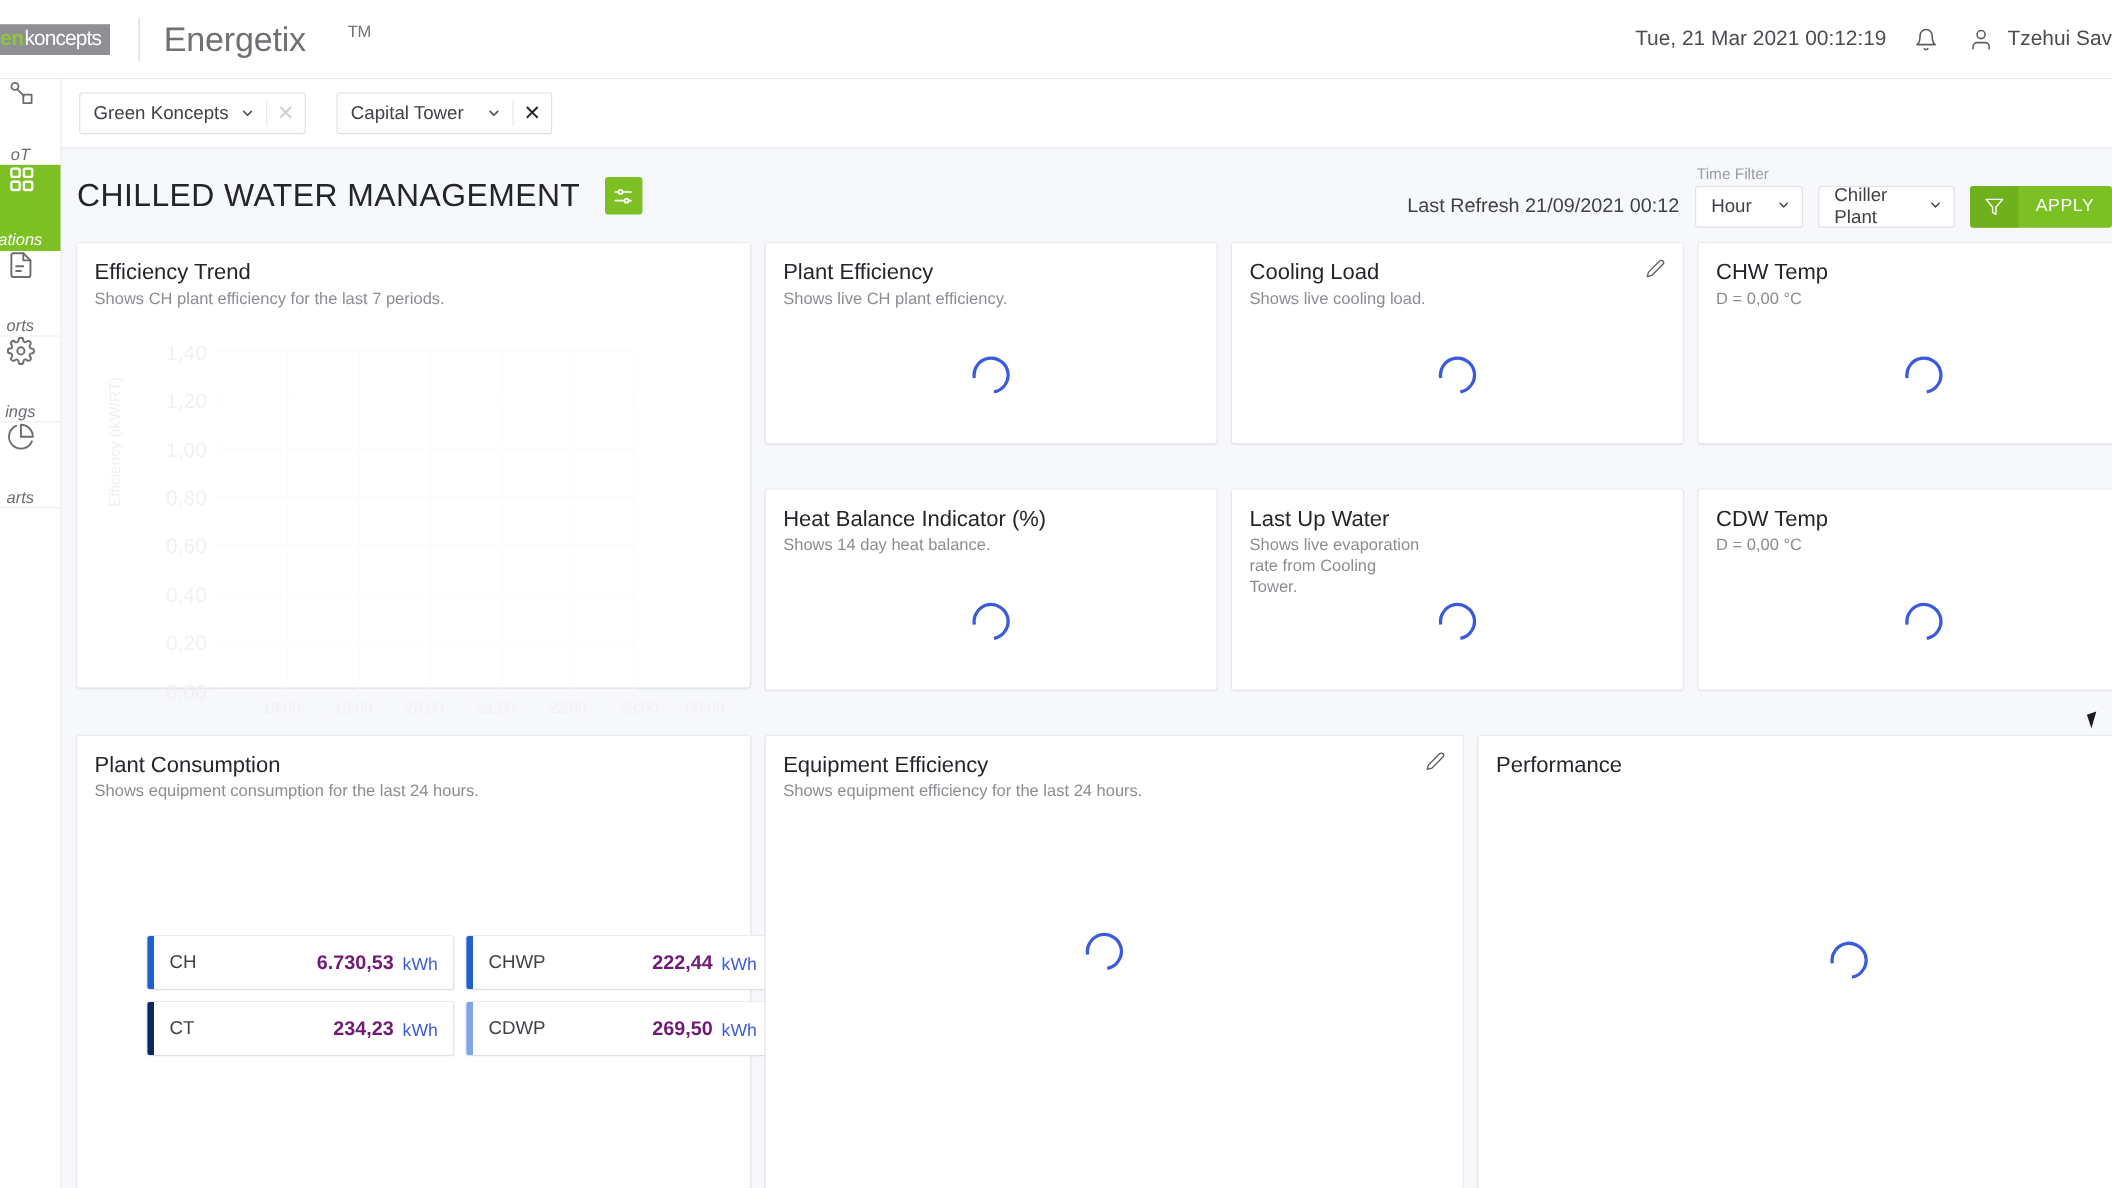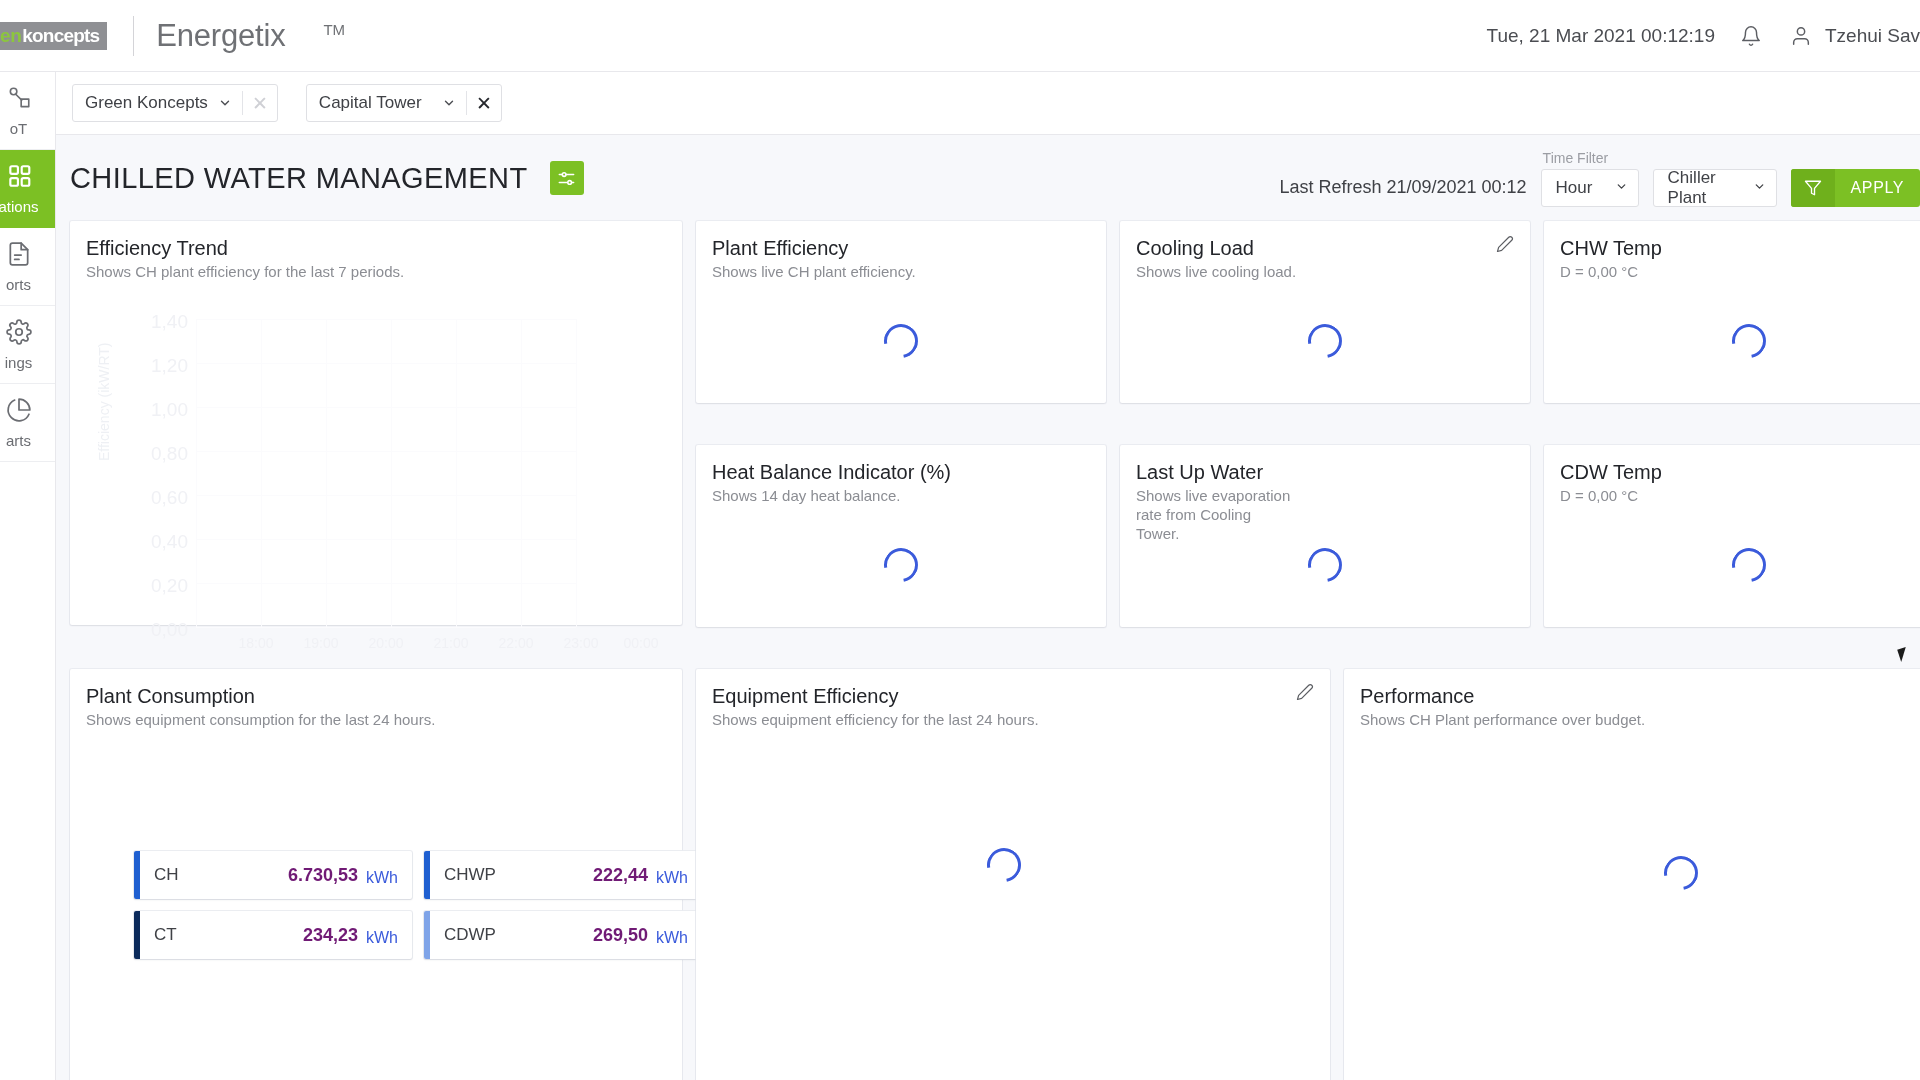--- a/index.html
+++ b/index.html
@@ -25,21 +25,21 @@
     background: #8f9094;
     height: 28px;
     padding: 0 8px 0 0;
     margin-left: -14px;
   }
   .logo-green {
     color: #8cc63e; font-weight: 700; font-size: 19px;
     letter-spacing: -0.5px; padding: 0 1px 0 4px;
   }
   .logo-white {
-    color: #ffffff; font-weight: 700; font-size: 19px;
+    color: #ffffff; font-weight: 400; font-size: 19px;
     letter-spacing: -0.8px;
   }
   .brand-sep {
     width: 1px; height: 40px; background: #d4d4d8;
     margin: 0 22px 0 26px;
   }
   .app-title {
     font-size: 31px; color: #6f7175; font-weight: 400;
     letter-spacing: -0.2px; display: flex; align-items: flex-start; gap: 38px;
   }
@@ -66,24 +66,25 @@
     width: 56px; height: 1008px;
     background: #ffffff;
     border-right: 1px solid #e8e8ec;
     z-index: 5;
   }
   .nav-item {
     position: relative;
     height: 78px;
     border-bottom: 1px solid #edeef1;
     display: flex; flex-direction: column;
-    align-items: center; justify-content: center;
+    align-items: center; justify-content: space-between;
     color: #6b6d72; cursor: pointer;
     padding-left: 0;
     overflow: hidden;
+    font-style: italic;
   }
   .nav-item .nv-icon { display: block; margin-left: -18px; }
   .nav-item .nv-label {
     font-size: 15px; margin-top: 5px; white-space: nowrap;
     margin-left: -18px;
   }
   .nav-item.active { background: #7cc024; color: #ffffff; border-bottom-color: #7cc024; }
 
   
   .main {
@@ -557,21 +558,20 @@
         <div class="edit-icon">
           <svg width="18" height="18" viewBox="0 0 24 24" fill="none" stroke="currentColor" stroke-width="1.6" stroke-linecap="round" stroke-linejoin="round">
             <path d="M17 3a2.8 2.8 0 1 1 4 4L7.5 20.5 2 22l1.5-5.5z"></path>
           </svg>
         </div>
         <div class="spinner" style="left:291px; top:179px;"></div>
       </div>
 
       <div class="card" style="left:1288px; top:448px; width:610px; height:420px;">
         <div class="card-title">Performance</div>
-        <div class="card-sub">Shows CH Plant performance over budget.</div>
         <div class="spinner" style="left:320px; top:187px;"></div>
       </div>
 
     </div>
   </div>
 </div>
 
 <div class="cursor"></div>
 
 </body></html>

